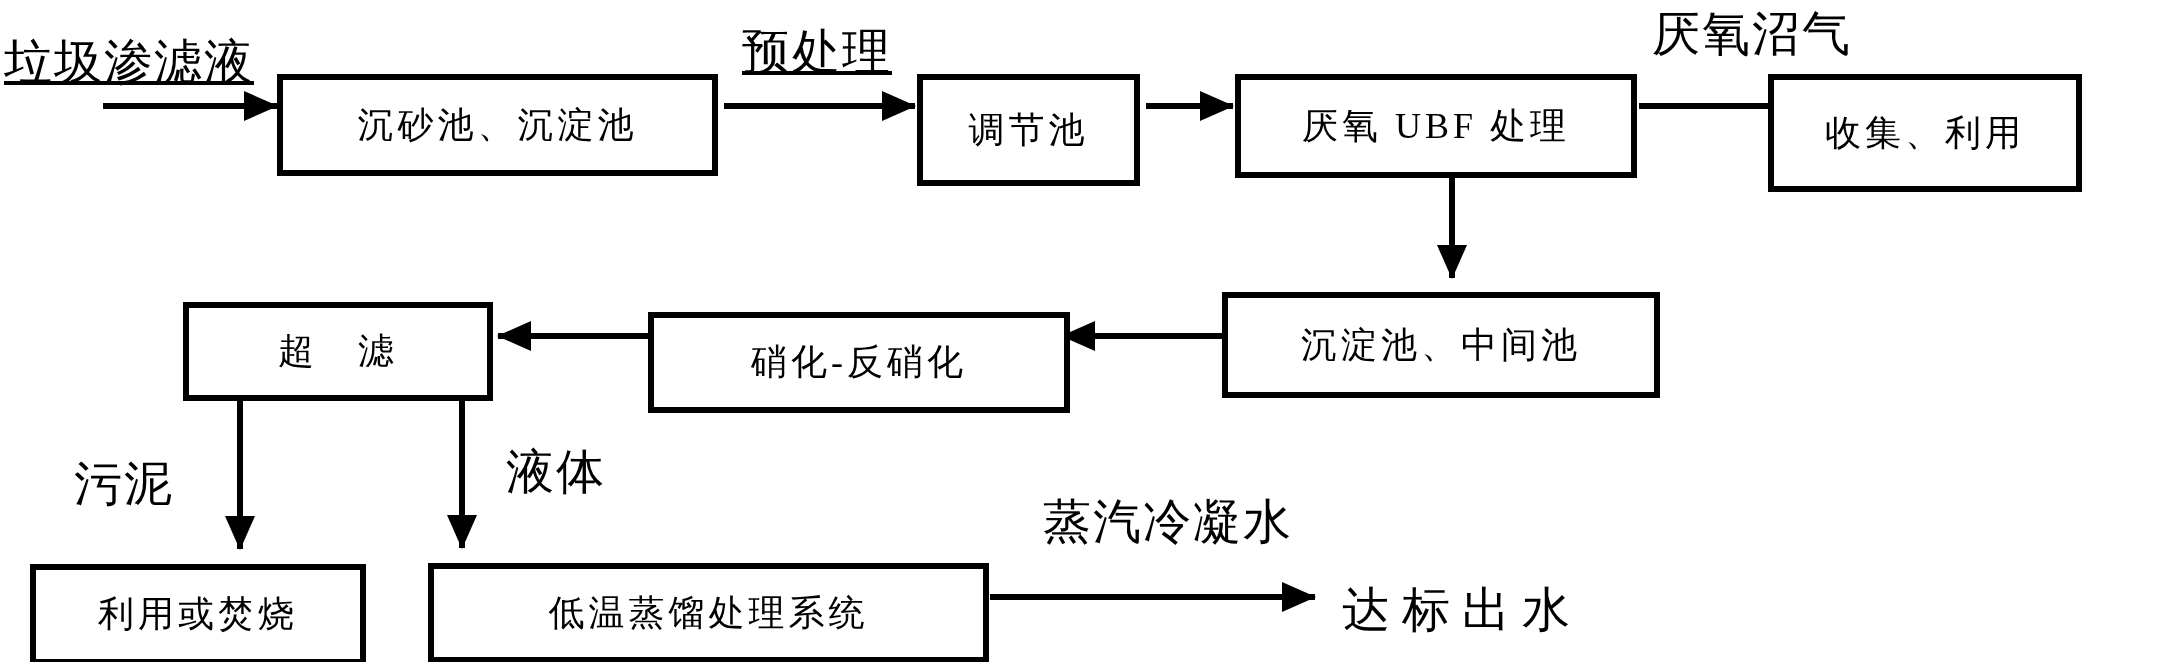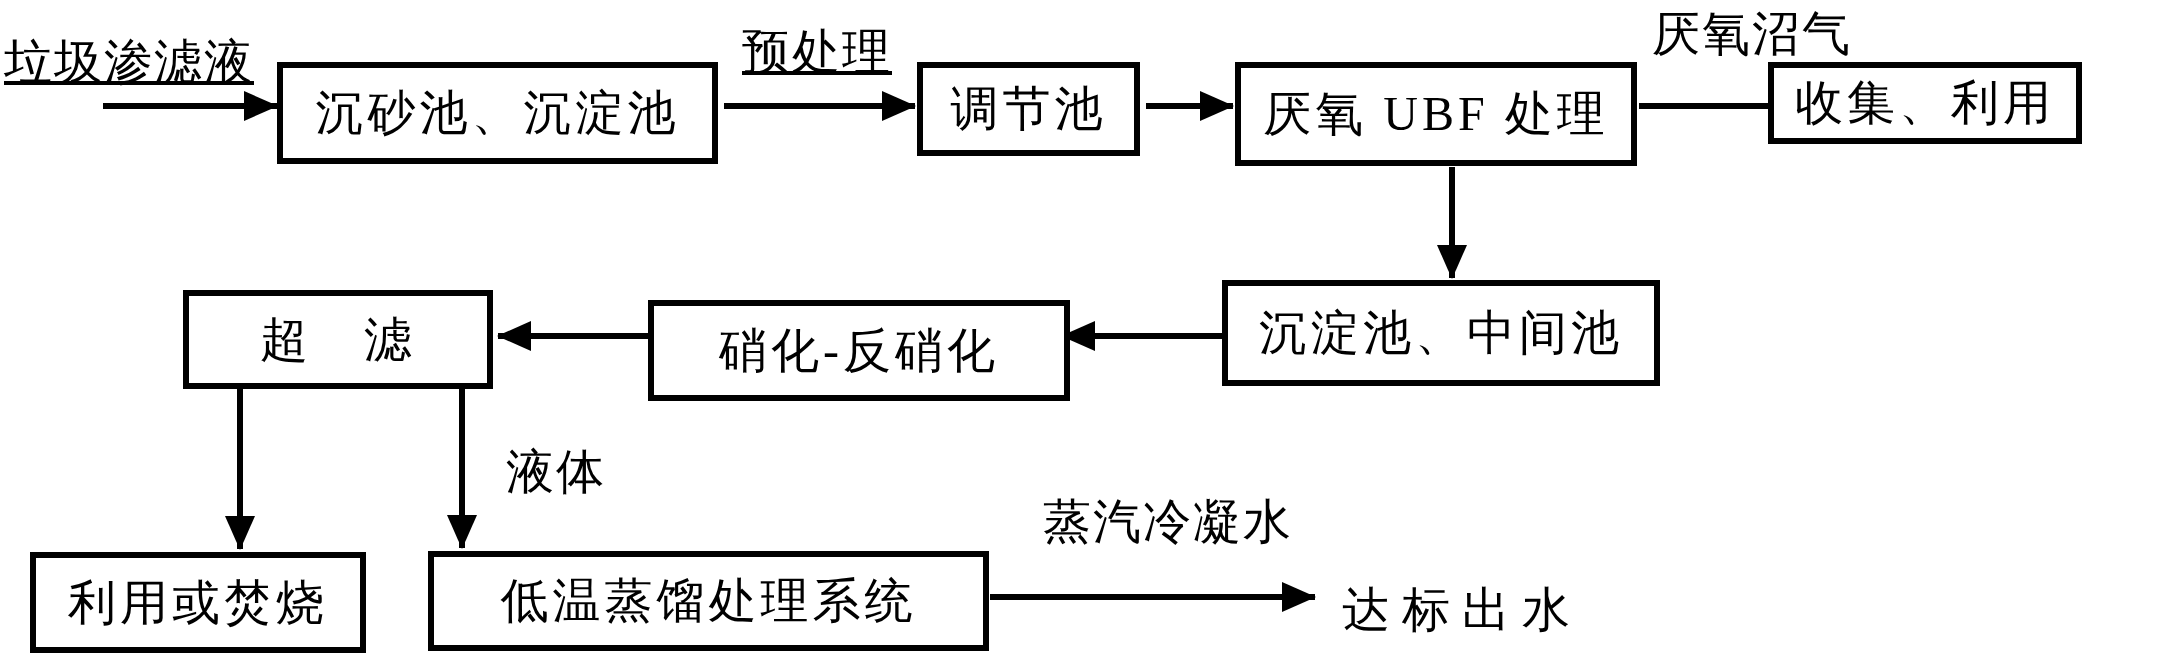--- a/index.html
+++ b/index.html
@@ -13,23 +13,24 @@
   }
   .arrows{position:absolute;left:0;top:0;width:2158px;height:662px;}
   .box{
     position:absolute;
     box-sizing:border-box;
     border:6px solid #000;
     background:#fff;
     display:flex;
     align-items:center;
     justify-content:center;
-    font-size:48px;
+    font-size:36px;
     letter-spacing:4px;
     white-space:nowrap;
+    margin-top:12px;
   }
   .flabel{
     position:absolute;
     font-size:48px;
     white-space:nowrap;
     letter-spacing:2px;
   }
   .effluent{letter-spacing:12px;}
 </style>
 </head>
@@ -62,29 +63,29 @@
 
     <line x1="462" y1="386" x2="462" y2="548" stroke="#000" stroke-width="6" marker-end="url(#ah)"></line>
 
     <line x1="990" y1="597" x2="1315" y2="597" stroke="#000" stroke-width="6" marker-end="url(#ah)"></line>
   </svg>
 
   <div class="box" style="left:277px;top:62px;width:441px;height:102px">
     <span>沉砂池、沉淀池</span>
   </div>
 
-  <div class="box" style="left:917px;top:62px;width:223px;height:94px">
+  <div class="box" style="left:917px;top:62px;width:223px;height:112px">
     <span>调节池</span>
   </div>
 
   <div class="box" style="left:1235px;top:62px;width:402px;height:104px">
     <span>厌氧 UBF 处理</span>
   </div>
 
-  <div class="box" style="left:1768px;top:62px;width:314px;height:82px">
+  <div class="box" style="left:1768px;top:62px;width:314px;height:118px">
     <span>收集、利用</span>
   </div>
 
   <div class="box" style="left:1222px;top:280px;width:438px;height:106px">
     <span>沉淀池、中间池</span>
   </div>
 
   <div class="box" style="left:648px;top:300px;width:422px;height:101px">
     <span>硝化-反硝化</span>
   </div>
@@ -100,20 +101,21 @@
   <div class="box" style="left:428px;top:551px;width:561px;height:100px">
     <span>低温蒸馏处理系统</span>
   </div>
 
   <div class="flabel" style="left:4px;top:30px;text-decoration:underline;">垃圾渗滤液</div>
 
   <div class="flabel" style="left:742px;top:20px;text-decoration:underline;">预处理</div>
 
   <div class="flabel" style="left:1652px;top:2px;text-align:right;">厌氧沼气</div>
 
+  <div class="flabel" style="left:74px;top:452px;">污泥</div>
 
   <div class="flabel" style="left:506px;top:440px;">液体</div>
 
   <div class="flabel" style="left:1043px;top:490px;">蒸汽冷凝水</div>
 
   <div class="flabel effluent" style="left:1342px;top:568px;margin-top:10px;">达标出水</div>
 
 </div>
 
 </body></html>

